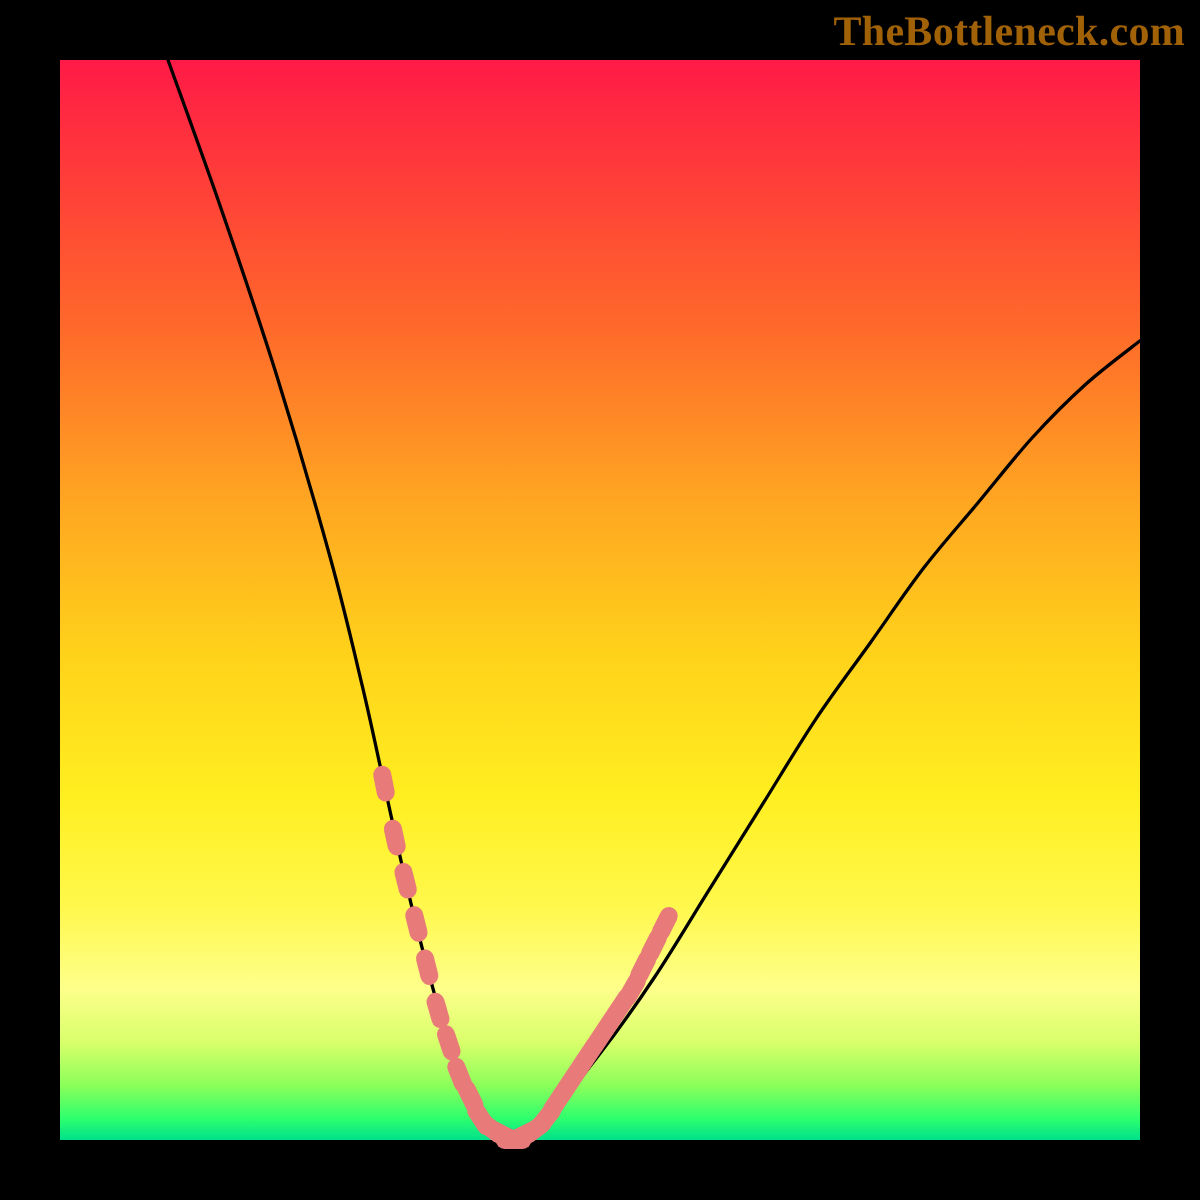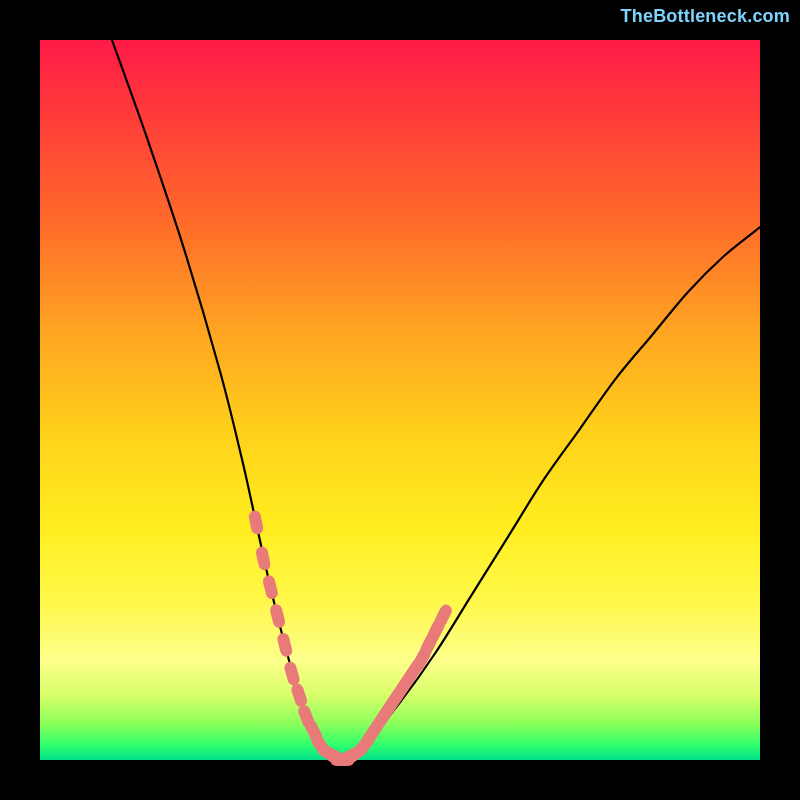--- a/index.html
+++ b/index.html
@@ -28,24 +28,24 @@
       #d8ff6a 91%,
       #8aff5a 95%,
       #2eff6e 98%,
       #00e08a 100%
     );
   }
   .watermark {
     position: absolute;
     top: 6px;
     right: 10px;
-    font-family: Liberation Sans, sans-serif;
-    font-size: 18px;
+    font-family: Liberation Serif, serif;
+    font-size: 28px;
     font-weight: 600;
-    color: #7dd3fc;
+    color: #a16207;
     letter-spacing: 0.2px;
     user-select: none;
   }
   svg.curve {
     position: absolute;
     left: 0; top: 0;
     width: 720px;
     height: 720px;
     overflow: visible;
   }

